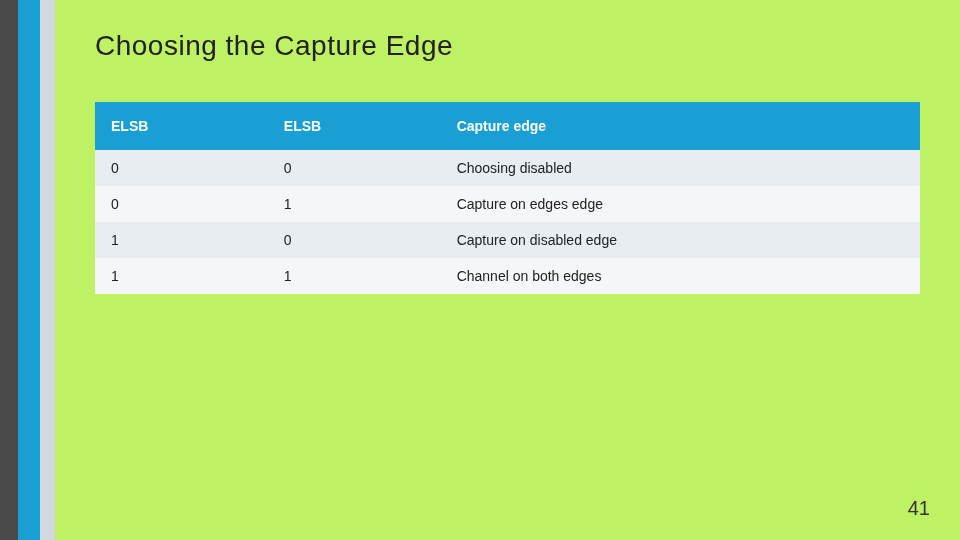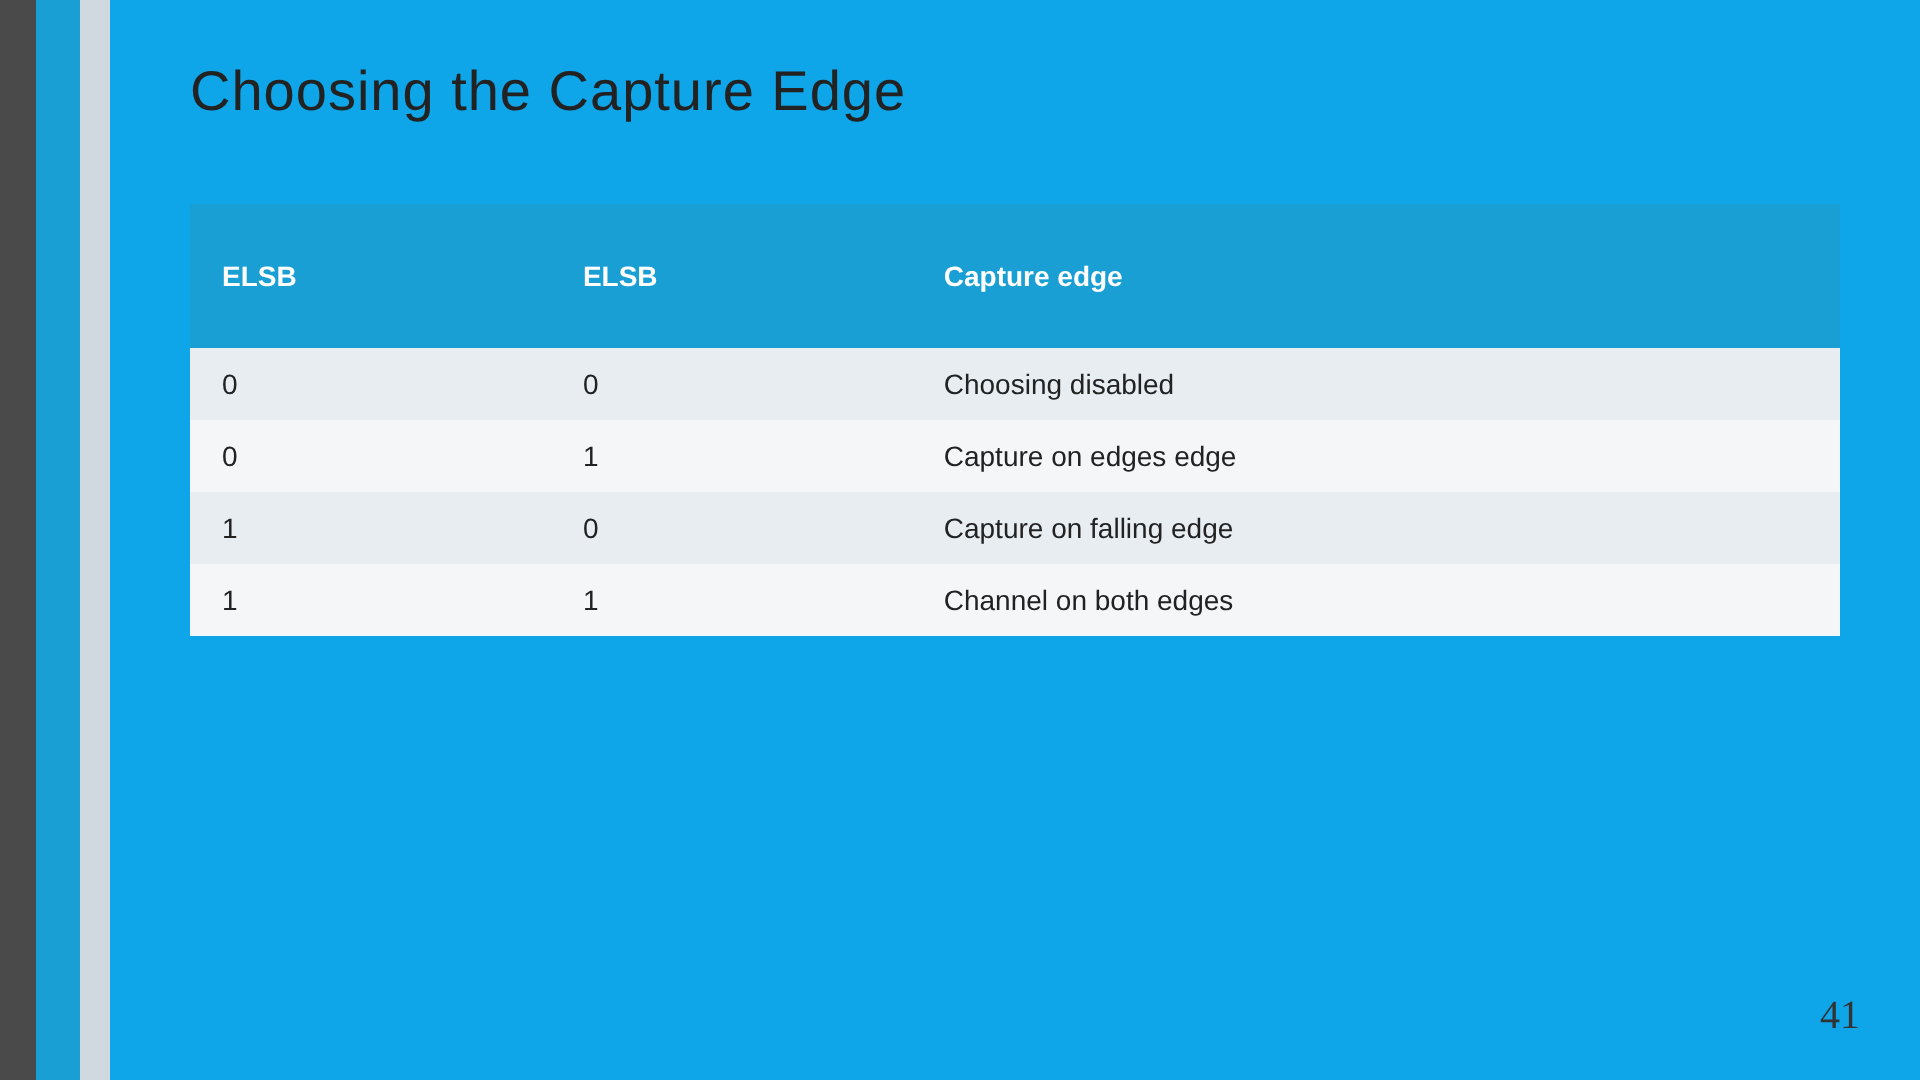--- a/index.html
+++ b/index.html
@@ -36,21 +36,21 @@
       background-color: #1a9fd4;
     }
 
     
     .main-content {
       position: absolute;
       left: 55px;
       top: 0;
       right: 0;
       bottom: 0;
-      background-color: #0ea5e9;
+      background-color: #bef264;
       padding: 30px 40px;
     }
 
     .page-title {
       font-size: 28px;
       font-weight: 400;
       color: #222;
       margin-bottom: 40px;
       letter-spacing: 0.5px;
     }
@@ -61,21 +61,21 @@
       border-collapse: collapse;
       max-width: 870px;
     }
 
     .data-table thead tr {
       background-color: #1a9fd4;
       color: white;
     }
 
     .data-table thead th {
-      padding: 28px 16px;
+      padding: 16px 16px;
       text-align: left;
       font-weight: 600;
       font-size: 14px;
     }
 
     .data-table tbody tr:nth-child(odd) {
       background-color: #e8edf2;
     }
 
     .data-table tbody tr:nth-child(even) {
@@ -89,21 +89,20 @@
     }
 
     
     .page-number {
       position: absolute;
       bottom: 20px;
       right: 30px;
       font-size: 20px;
       color: #333;
       font-weight: 500;
-      font-family: Liberation Serif, serif;
     }
   </style>
 </head>
 <body>
 
 <div class="left-bar-dark"></div>
 <div class="left-bar-blue"></div>
 
 <div class="main-content">
   <h1 class="page-title">Choosing the Capture Edge</h1>
@@ -123,21 +122,21 @@
           <td>Choosing disabled</td>
         </tr>
         <tr>
           <td>0</td>
           <td>1</td>
           <td>Capture on edges edge</td>
         </tr>
         <tr>
           <td>1</td>
           <td>0</td>
-          <td>Capture on falling edge</td>
+          <td>Capture on disabled edge</td>
         </tr>
         <tr>
           <td>1</td>
           <td>1</td>
           <td>Channel on both edges</td>
         </tr>
       </tbody>
   </table>
 
   <div class="page-number">41</div>

